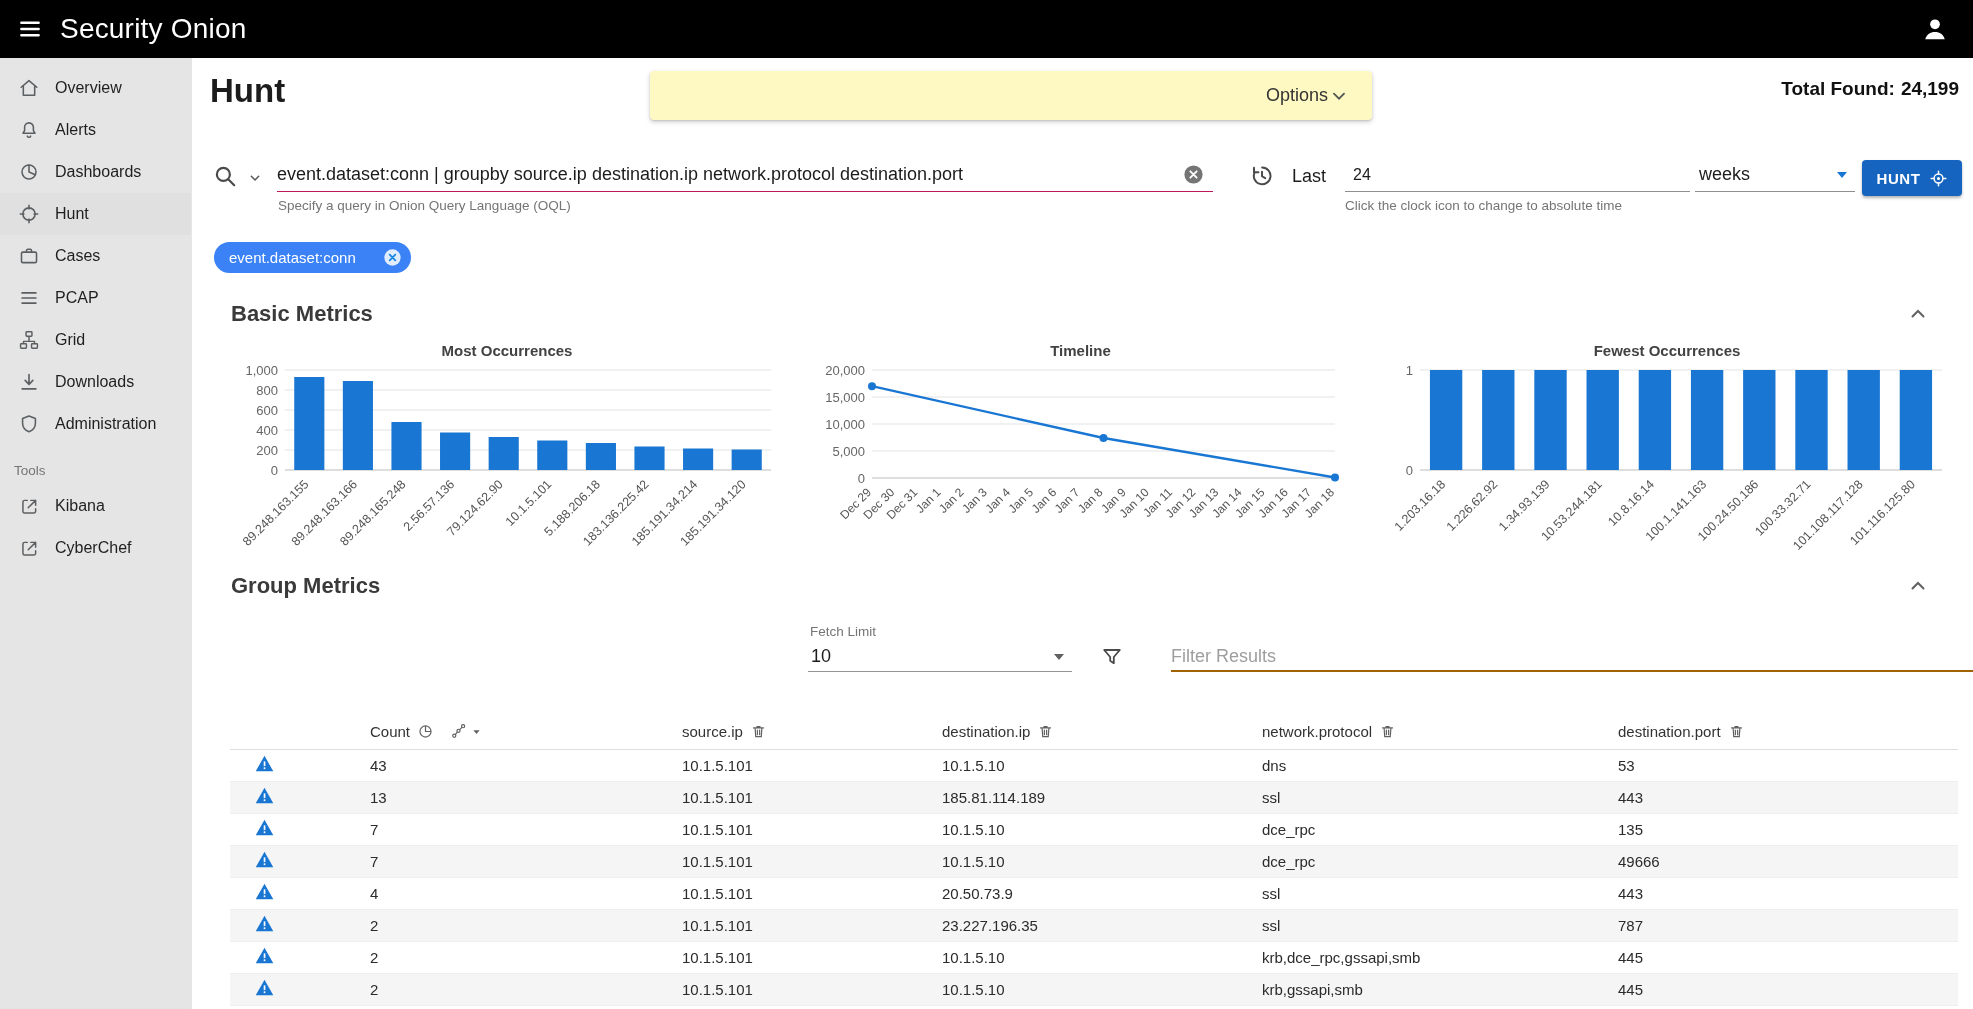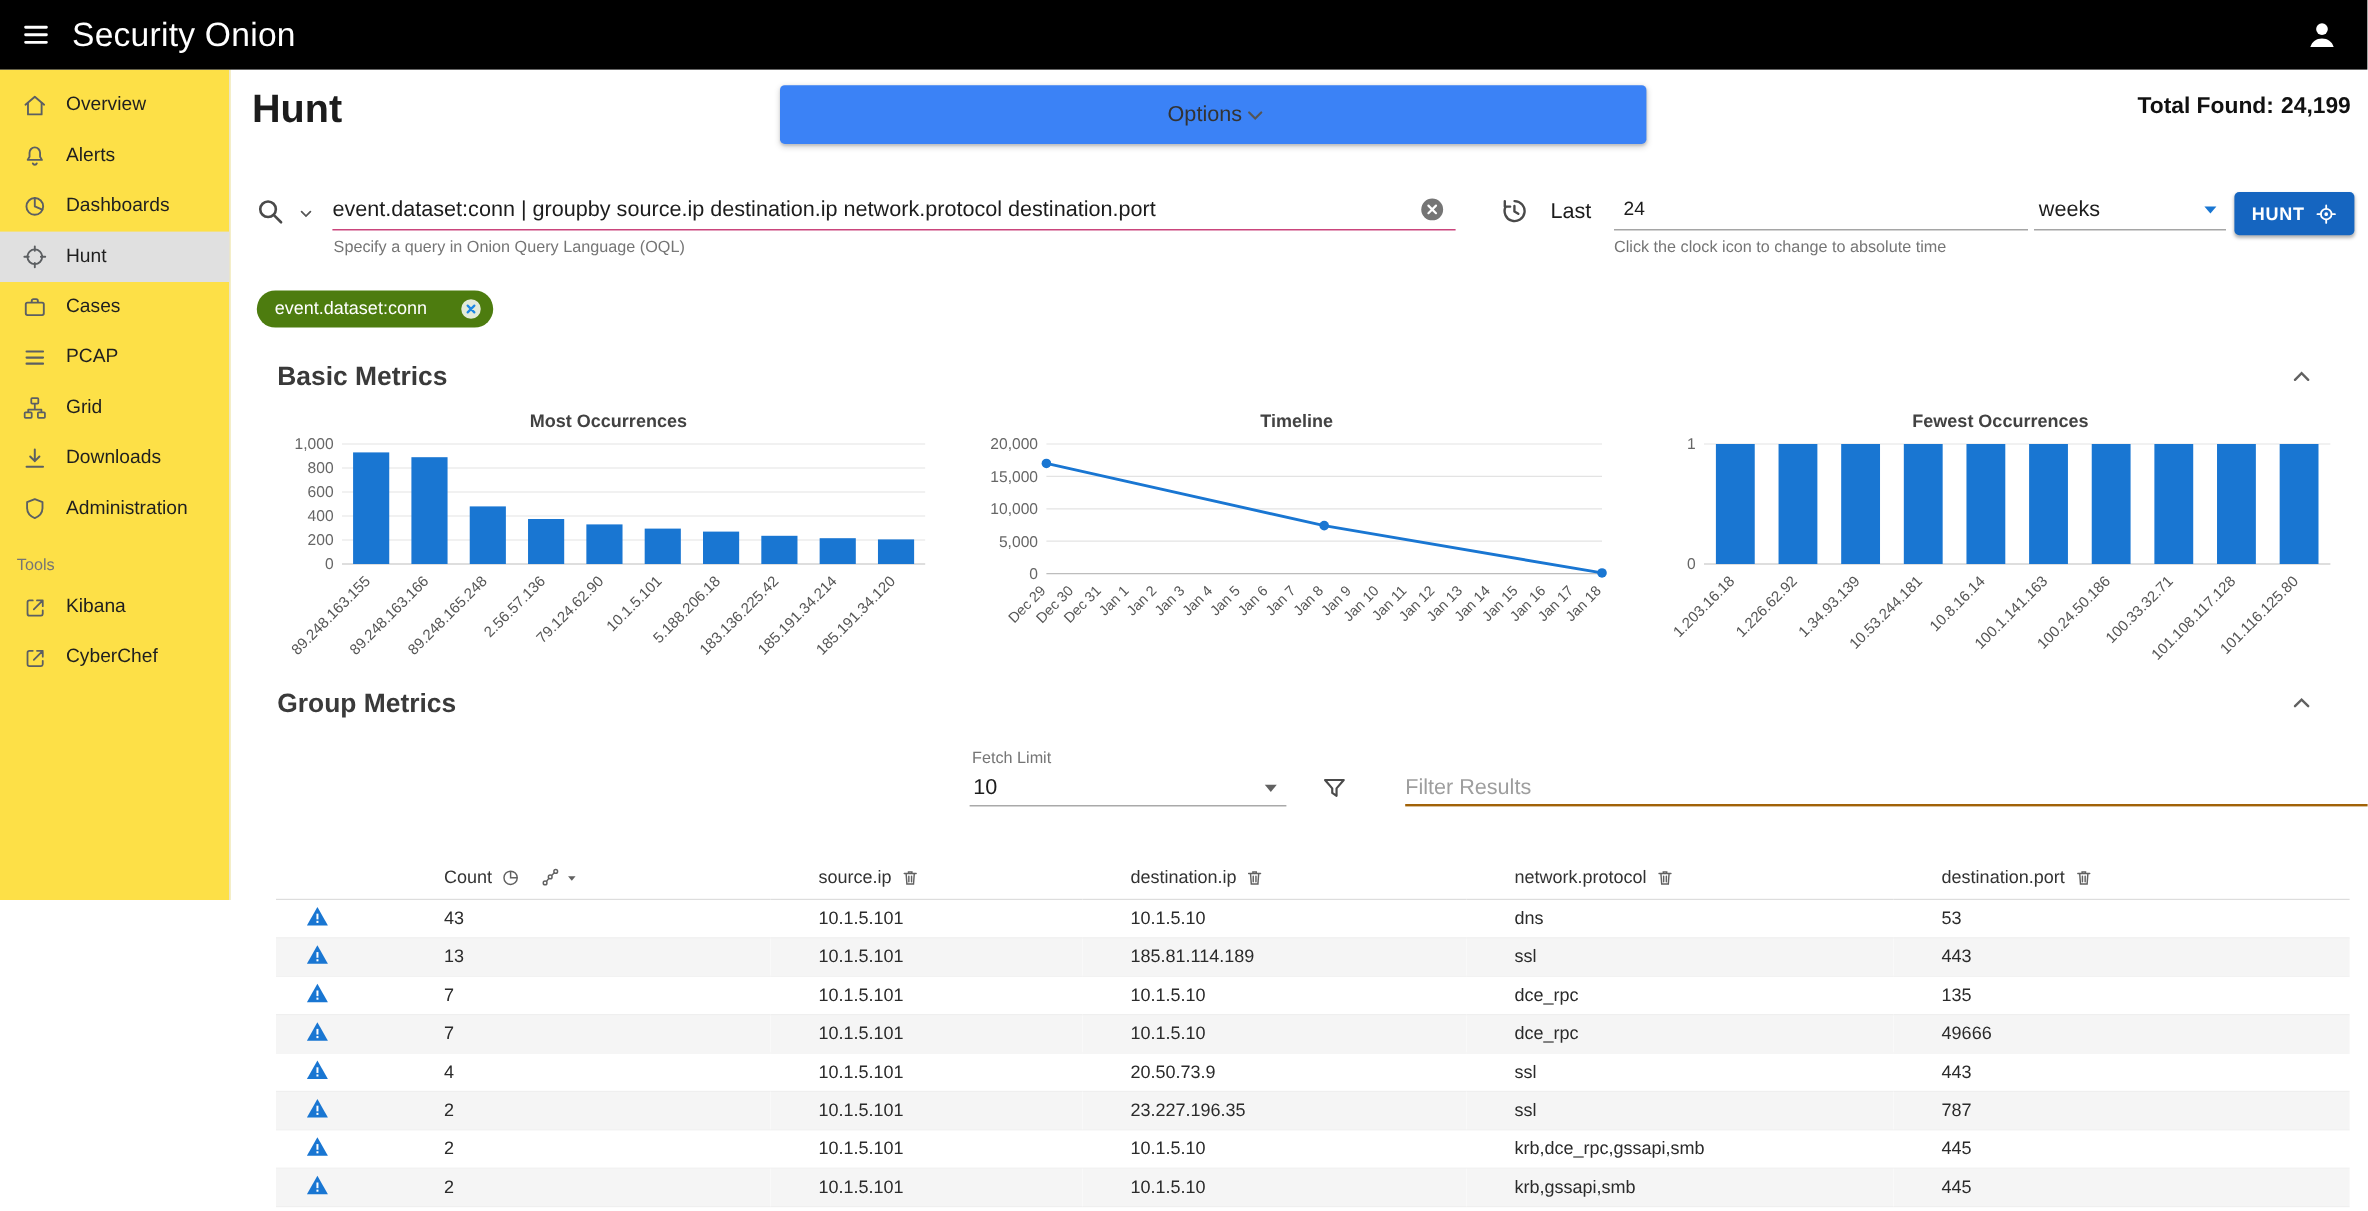--- a/index.html
+++ b/index.html
@@ -9,31 +9,31 @@
   .page{position:relative;width:1973px;height:1009px;background:#fff}
   .abs{position:absolute}
 
   
   .topbar{position:absolute;top:0;left:0;width:100%;height:58px;background:#000;display:flex;align-items:center;z-index:5}
   .hamburger{width:40px;height:40px;margin-left:10px;display:flex;align-items:center;justify-content:center}
   .logo{color:#fff;font-size:28px;font-weight:500;margin-left:10px;letter-spacing:.2px}
   .account-btn{margin-left:auto;margin-right:20px;width:36px;height:36px;display:flex;align-items:center;justify-content:center}
 
   
-  .sidebar{position:absolute;top:58px;left:0;width:192px;height:692px;background:#fde047;border-right:1px solid #e6e6e6;padding-top:9px}
+  .sidebar{position:absolute;top:58px;left:0;width:192px;height:951px;background:#e5e5e5;border-right:1px solid #e6e6e6;padding-top:9px}
   .nav-item{display:flex;align-items:center;height:42px;padding-left:18px;gap:15px;font-size:16px;color:#1f1f1f;cursor:pointer}
   .nav-item.active{background:#e0e0e0}
   .nav-icon{width:22px;height:22px;color:#5c5f62;flex:none;display:flex;align-items:center;justify-content:center}
   .tools-heading{margin-top:14px;padding:4px 0 4px 14px;font-size:13.5px;color:#757575;height:26px}
 
   
   .page-title{left:210px;top:72px;font-size:33px;font-weight:bold;color:#1c1c1c}
-  .options-panel{left:650px;top:71px;width:722px;height:49px;background:#3b82f6;border-radius:4px;
+  .options-panel{left:650px;top:71px;width:722px;height:49px;background:#fef9c3;border-radius:4px;
     box-shadow:0 2px 5px rgba(0,0,0,.18),0 1px 2px rgba(0,0,0,.12);display:flex;align-items:center;
-    justify-content:center;padding:0 22px 0 30px;font-size:18px;color:#333;cursor:pointer}
+    justify-content:flex-end;padding:0 22px 0 30px;font-size:18px;color:#333;cursor:pointer}
   .total-found{right:14px;top:78px;font-size:19px;font-weight:bold;color:#111;display:flex;gap:6px;white-space:nowrap}
 
   
   .search-btn{left:212px;top:163px;width:26px;height:26px;color:#4a4a4a}
   .query-caret{left:247px;top:170px;width:16px;height:16px;color:#555}
   .query-wrap{left:277px;top:158px;width:936px;height:34px;border-bottom:1px solid #be185d}
   .query-input{width:100%;height:100%;font-size:18px;color:#1c1c1c;padding-right:44px}
   .clear-btn{position:absolute;right:8px;top:5px;width:23px;height:23px}
   .query-hint{left:278px;top:198px;font-size:13.5px;color:#757575}
   .history-btn{left:1249px;top:163px;width:25px;height:25px;color:#4a4a4a}
@@ -41,21 +41,21 @@
   .duration-wrap{left:1345px;top:158px;width:345px;height:34px;border-bottom:1px solid #8f8f8f}
   .duration-input{width:100%;height:100%;font-size:16px;padding-left:8px;color:#1c1c1c}
   .time-hint{left:1345px;top:198px;font-size:13.5px;color:#757575}
   .unit-select{left:1695px;top:158px;width:160px;height:34px;border-bottom:1px solid #8f8f8f;display:flex;
     align-items:center;justify-content:space-between;font-size:18px;color:#1c1c1c;padding:0 8px 0 4px;cursor:pointer}
   .blue-caret{width:0;height:0;border-left:5.5px solid transparent;border-right:5.5px solid transparent;border-top:6.5px solid #1976d2}
   .hunt-btn{left:1862px;top:160px;width:100px;height:36px;background:#1565c0;border-radius:4px;color:#fff;display:flex;
     align-items:center;justify-content:center;gap:8px;font-size:15px;font-weight:bold;letter-spacing:.6px;box-shadow:0 2px 3px rgba(0,0,0,.3)}
 
   
-  .chip{left:214px;top:242px;height:31px;background:#4d7c0f;border-radius:16px;color:#fff;display:flex;align-items:center;
+  .chip{left:214px;top:242px;height:31px;background:#3b82f6;border-radius:16px;color:#fff;display:flex;align-items:center;
     gap:26px;padding:0 8px 0 15px;font-size:15px;cursor:pointer}
   .chip-close{width:21px;height:21px;display:flex;cursor:pointer}
 
   
   .sec-title{font-size:22px;color:#3a3a3a;font-weight:700}
   .sec-basic{left:231px;top:301px}
   .sec-group{left:231px;top:573px}
   .collapse-btn{width:24px;height:24px;color:#616161}
   .collapse-basic{left:1906px;top:302px}
   .collapse-group{left:1906px;top:574px}

